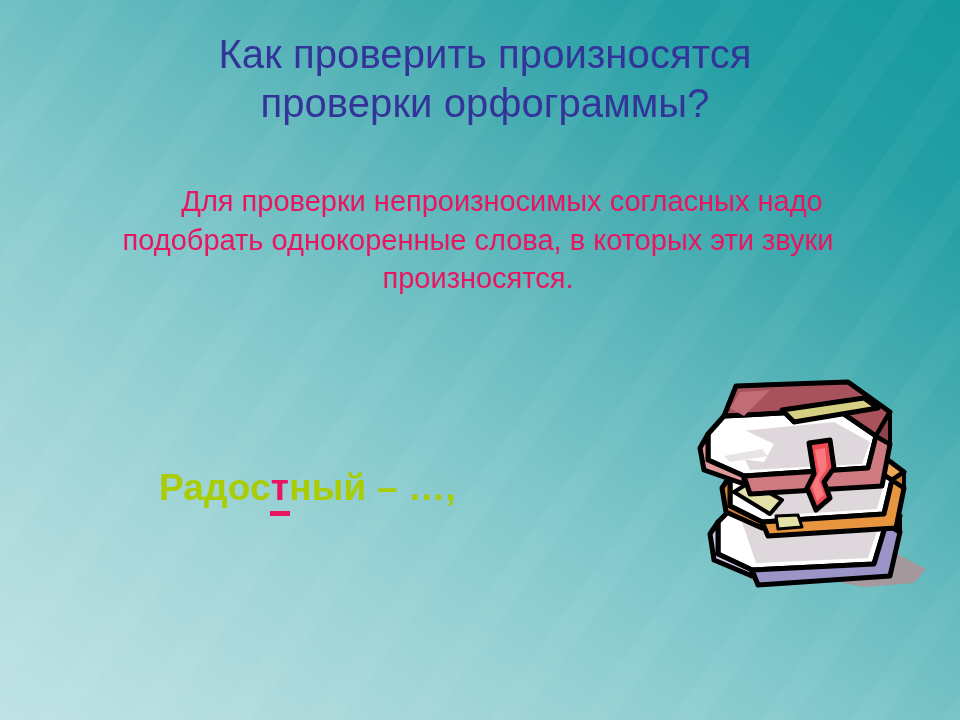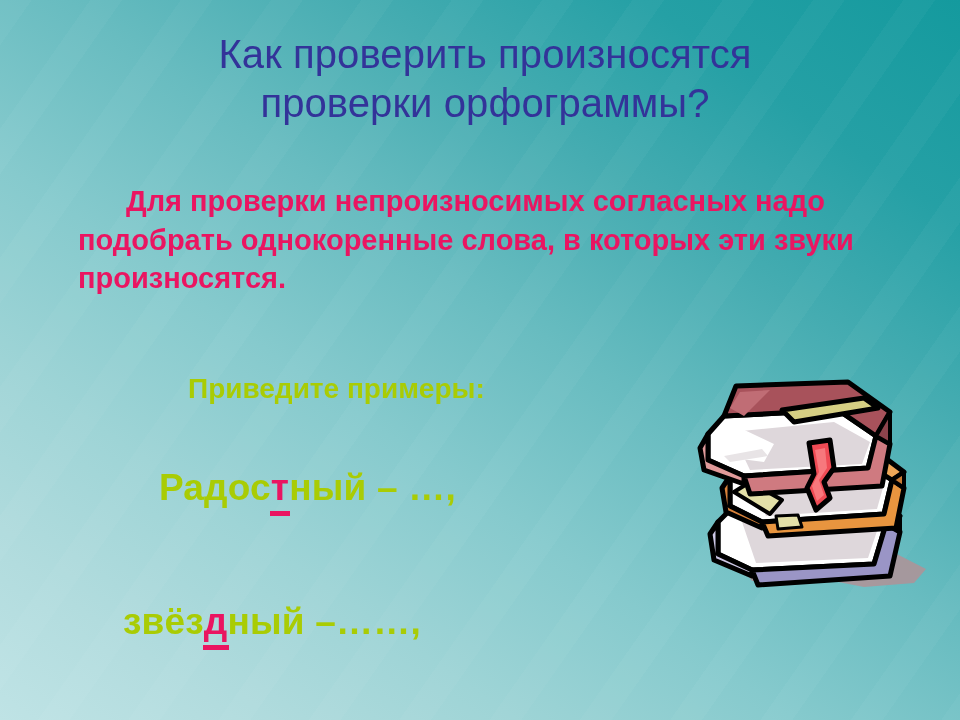--- a/index.html
+++ b/index.html
@@ -67,24 +67,24 @@
   #title .tl { display: block; }
 
   
   #statement {
     position: absolute;
     left: 78px;
     top: 182px;
     width: 800px;
     color: #ea1561;
     font-size: 29px;
-    font-weight: bold;
+    font-weight: normal;
     line-height: 1.33;
     text-indent: 48px;
-    text-align: left;
+    text-align: center;
   }
 
   
   #prompt {
     position: absolute;
     left: 78px;
     top: 372px;
     width: 600px;
     color: #a9cc04;
     font-size: 28px;
@@ -143,31 +143,27 @@
 
 <div id="slide">
 
   <div id="title" class="layer">
     <span class="tl">Как проверить произносятся</span>
     <span class="tl">проверки орфограммы?</span>
   </div>
 
   <div id="statement" class="layer">Для проверки непроизносимых согласных надо подобрать однокоренные слова, в которых эти звуки произносятся.</div>
 
-  <div id="prompt" class="layer">Приведите примеры:</div>
 
   <div id="examples" class="layer">
 
     <div class="ex e1">
       <span>Радос</span><span class="hl">т</span><span>ный – …,</span>
     </div>
 
-    <div class="ex e2">
-      <span>звёз</span><span class="hl">д</span><span>ный –……,</span>
-    </div>
 
     <div class="ex e3">
       
     </div>
 
   </div>
 
   <div id="books" class="layer">
     <svg viewBox="0 0 276 250" xmlns="http://www.w3.org/2000/svg" shape-rendering="geometricPrecision">
 

